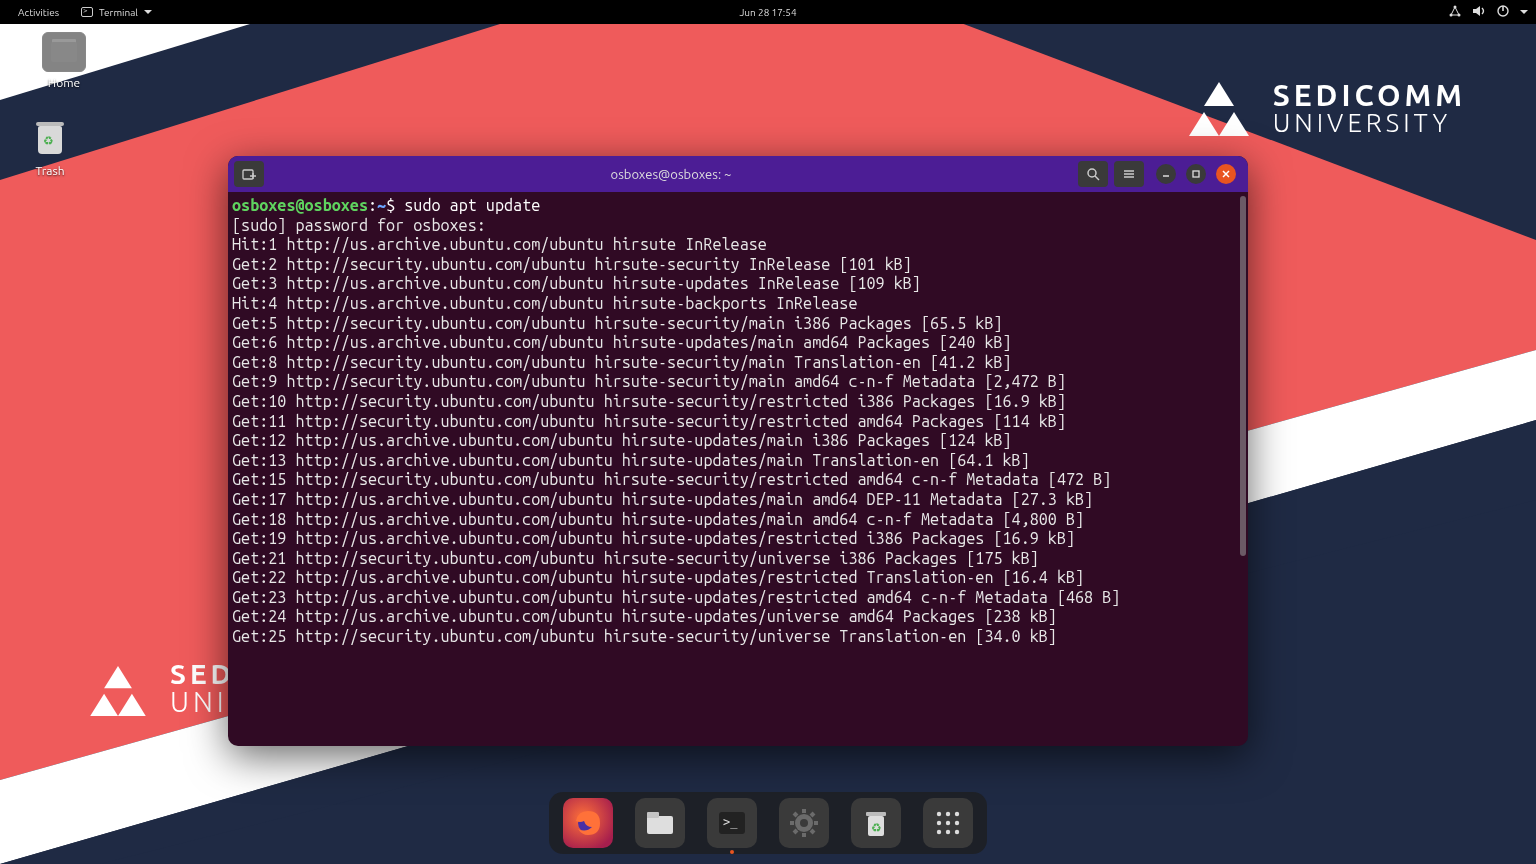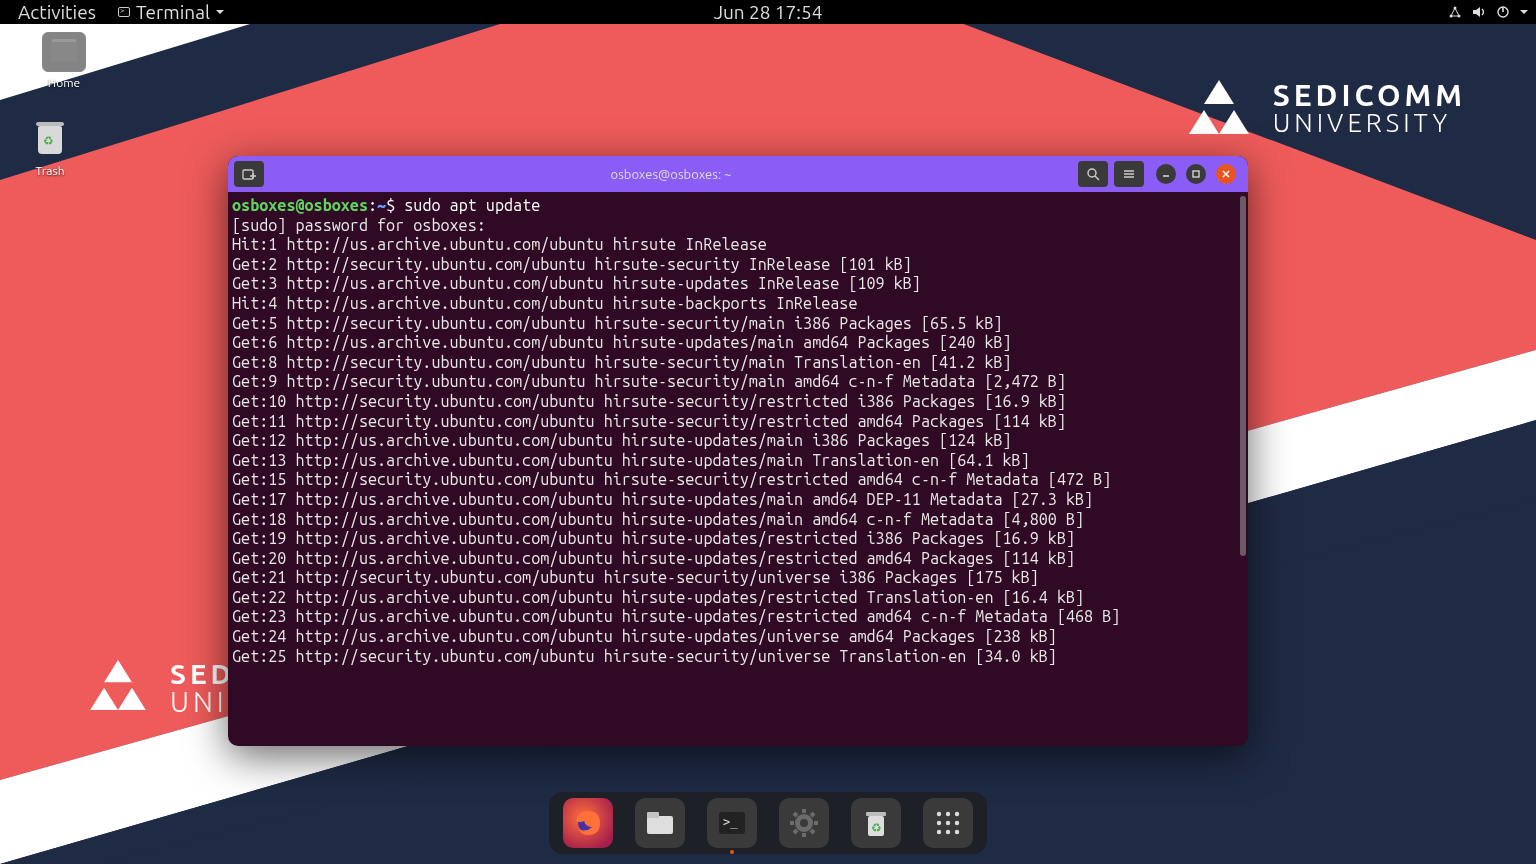--- a/index.html
+++ b/index.html
@@ -7,21 +7,21 @@
   body { position: relative; background: #1a1a1a; }
 
   
   .wallpaper { position: absolute; inset: 0; overflow: hidden; background: #1f2a44; }
   .wallpaper svg { width: 100%; height: 100%; display: block; }
 
   
   .topbar {
     position: absolute; top: 0; left: 0; right: 0; height: 24px;
     background: #000; color: #ddd; display: flex; align-items: center;
-    font-size: 19px; z-index: 50;
+    font-size: 10px; z-index: 50;
   }
   .topbar-left { display: flex; align-items: center; gap: 6px; padding-left: 10px; }
   .topbar-item { padding: 3px 8px; display: flex; align-items: center; gap: 6px; cursor: default; }
   .topbar-center { position: absolute; left: 50%; transform: translateX(-50%); }
   .topbar-right { position: absolute; right: 8px; display: flex; align-items: center; gap: 10px; }
   .tri-down { width: 0; height: 0; border-left: 4px solid transparent; border-right: 4px solid transparent; border-top: 4px solid #ddd; display: inline-block; }
   .term-icon { width: 12px; height: 10px; border: 1px solid #ccc; border-radius: 2px; position: relative; }
   .term-icon::after { content: ">"; position: absolute; font-size: 8px; left: 1px; top: -2px; color: #ccc; }
 
   
@@ -29,37 +29,37 @@
   .desktop-icon .icon-box { width: 44px; height: 40px; margin: 0 auto 4px; border-radius: 4px; position: relative; }
   .home-icon .icon-box { background: rgba(80,80,80,0.7); border: 1px solid #888; border-radius: 6px; display:flex; align-items:center; justify-content:center; }
   .folder-glyph { width: 26px; height: 20px; background: #888; border-radius: 2px; box-shadow: 0 -4px 0 -1px #999; }
   .trash-icon .icon-box { display:flex; align-items:center; justify-content:center; }
   .trash-body { width: 24px; height: 28px; background: #d9d9d9; border-radius: 2px 2px 4px 4px; position: relative; }
   .trash-body::before { content:""; position:absolute; top:-4px; left:-2px; right:-2px; height:4px; background:#bbb; border-radius:2px; }
   .recycle-sym { position:absolute; top:8px; left:5px; font-size:12px; color:#4caf50; }
   .icon-label { text-shadow: 0 1px 2px rgba(0,0,0,.8); }
 
   
-  .brand { position: absolute; color: #fff; display: flex; align-items: flex-start; gap: 24px; }
+  .brand { position: absolute; color: #fff; display: flex; align-items: flex-end; gap: 24px; }
   .brand-top { right: 70px; top: 80px; }
   .brand-bottom { left: 90px; top: 660px; }
   .brand-text { line-height: 1; }
   .brand-text .l1 { font-size: 30px; letter-spacing: 4px; font-weight: 700; }
   .brand-text .l2 { font-size: 26px; letter-spacing: 4px; font-weight: 300; }
   .brand-bottom .brand-text .l1, .brand-bottom .brand-text .l2 { font-size: 28px; }
   .brand-glyph svg { display:block; }
 
   
   .terminal {
     position: absolute; left: 228px; top: 156px; width: 1020px; height: 590px;
     background: #300A24; border-radius: 10px; box-shadow: 0 10px 40px rgba(0,0,0,.6);
     display: flex; flex-direction: column; overflow: hidden; z-index: 40;
   }
   .term-titlebar {
-    height: 36px; background: #8b5cf6; display: flex; align-items: center;
+    height: 36px; background: #4c1d95; display: flex; align-items: center;
     padding: 0 6px; gap: 6px; color: #ddd; font-size: 13px;
   }
   .tbar-btn {
     width: 30px; height: 26px; border-radius: 4px; display:flex; align-items:center; justify-content:center;
     background: #3a3a3a; color:#ddd;
   }
   .tbar-title { flex: 1; text-align: center; }
   .win-controls { display:flex; gap:10px; padding: 0 6px; }
   .wc { width: 20px; height: 20px; border-radius: 50%; display:flex; align-items:center; justify-content:center; font-size: 12px; }
   .wc-min { background:#3a3a3a; color:#ddd; }
@@ -244,21 +244,20 @@
         <div class="out-line">Get:8 http://security.ubuntu.com/ubuntu hirsute-security/main Translation-en [41.2 kB]</div>
         <div class="out-line">Get:9 http://security.ubuntu.com/ubuntu hirsute-security/main amd64 c-n-f Metadata [2,472 B]</div>
         <div class="out-line">Get:10 http://security.ubuntu.com/ubuntu hirsute-security/restricted i386 Packages [16.9 kB]</div>
         <div class="out-line">Get:11 http://security.ubuntu.com/ubuntu hirsute-security/restricted amd64 Packages [114 kB]</div>
         <div class="out-line">Get:12 http://us.archive.ubuntu.com/ubuntu hirsute-updates/main i386 Packages [124 kB]</div>
         <div class="out-line">Get:13 http://us.archive.ubuntu.com/ubuntu hirsute-updates/main Translation-en [64.1 kB]</div>
         <div class="out-line">Get:15 http://security.ubuntu.com/ubuntu hirsute-security/restricted amd64 c-n-f Metadata [472 B]</div>
         <div class="out-line">Get:17 http://us.archive.ubuntu.com/ubuntu hirsute-updates/main amd64 DEP-11 Metadata [27.3 kB]</div>
         <div class="out-line">Get:18 http://us.archive.ubuntu.com/ubuntu hirsute-updates/main amd64 c-n-f Metadata [4,800 B]</div>
         <div class="out-line">Get:19 http://us.archive.ubuntu.com/ubuntu hirsute-updates/restricted i386 Packages [16.9 kB]</div>
-        <div class="out-line">Get:20 http://us.archive.ubuntu.com/ubuntu hirsute-updates/restricted amd64 Packages [114 kB]</div>
         <div class="out-line">Get:21 http://security.ubuntu.com/ubuntu hirsute-security/universe i386 Packages [175 kB]</div>
         <div class="out-line">Get:22 http://us.archive.ubuntu.com/ubuntu hirsute-updates/restricted Translation-en [16.4 kB]</div>
         <div class="out-line">Get:23 http://us.archive.ubuntu.com/ubuntu hirsute-updates/restricted amd64 c-n-f Metadata [468 B]</div>
         <div class="out-line">Get:24 http://us.archive.ubuntu.com/ubuntu hirsute-updates/universe amd64 Packages [238 kB]</div>
         <div class="out-line">Get:25 http://security.ubuntu.com/ubuntu hirsute-security/universe Translation-en [34.0 kB]</div>
       </div>
   </div>
 </div>
 
 <div class="dock">

